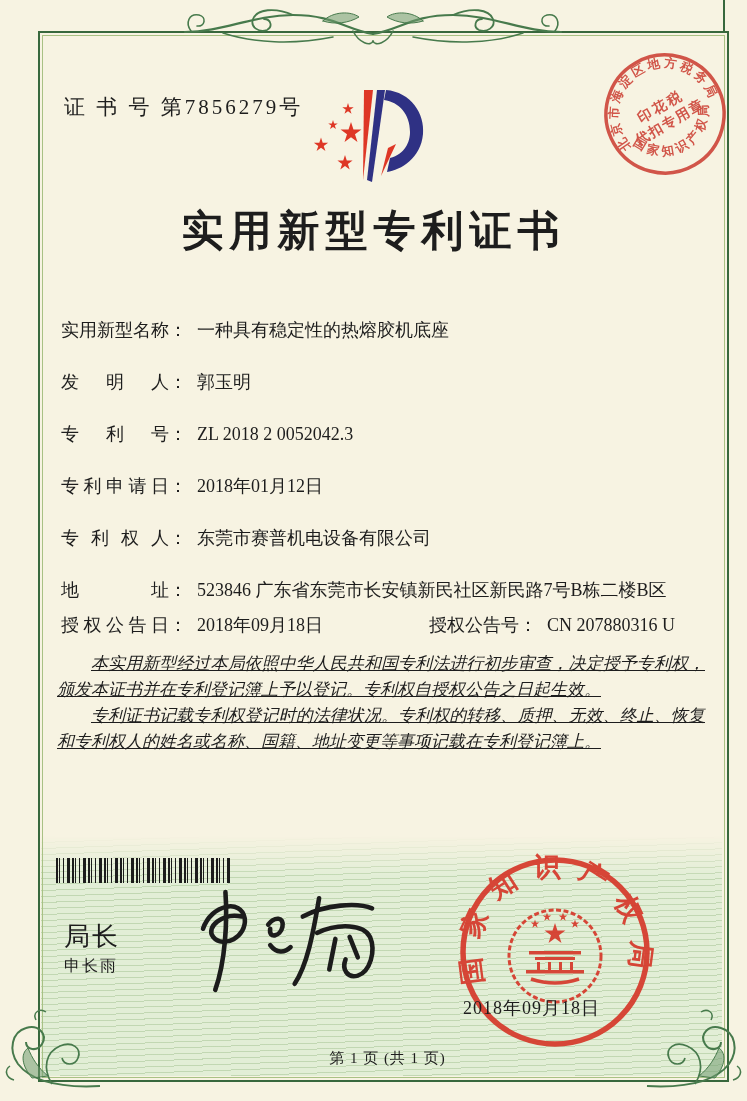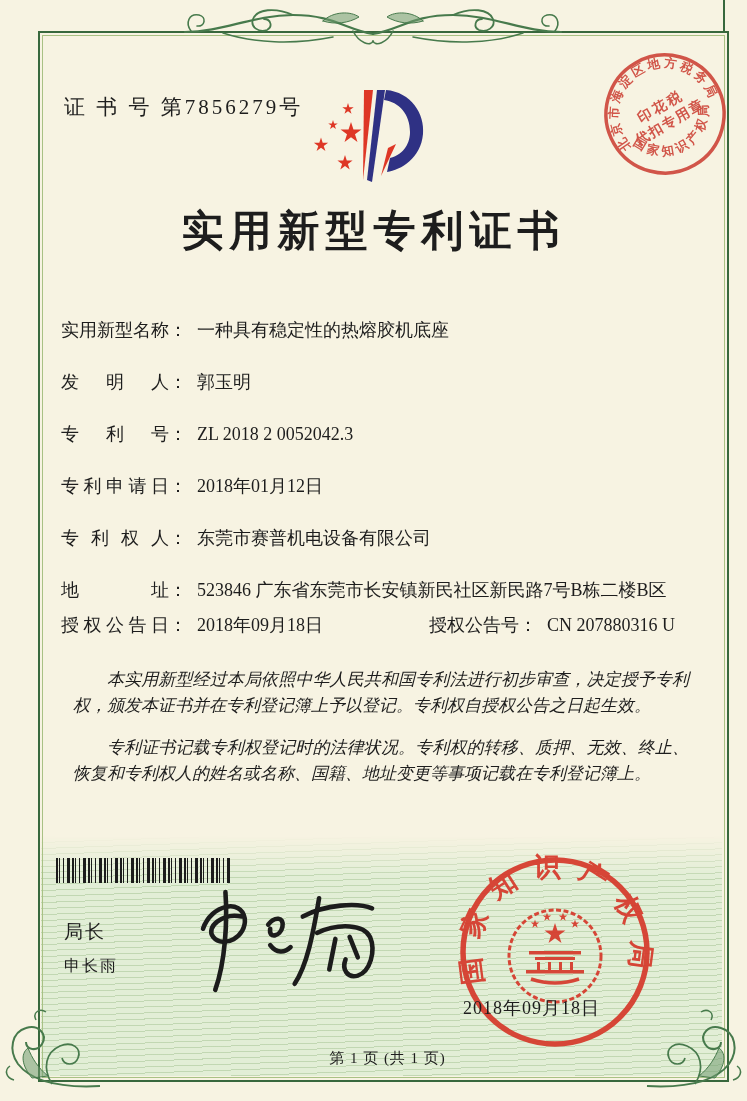--- a/index.html
+++ b/index.html
@@ -35,26 +35,26 @@
   .frow{position:relative;margin-bottom:25px;min-height:27px;}
   .flabel{display:inline-block;width:108px;text-align:justify;text-align-last:justify;vertical-align:top;}
   .fcolon{vertical-align:top;}
   .fvalue{display:inline-block;padding-left:10px;width:500px;vertical-align:top;line-height:25px;}
   .frow-addr{margin-bottom:8px;}
   .grant-right{position:absolute;left:368px;top:0;white-space:nowrap;}
   .grant-right .fvalue{width:auto;}
   
   .paras{position:absolute;left:57px;top:651px;width:648px;font-size:17px;line-height:26px;
          font-style:italic;text-align:justify;}
-  .paras p{margin:16px;text-indent:2em;}
+  .paras p{margin:0;text-indent:2em;text-decoration:underline;}
   
   .barcode{position:absolute;left:56px;top:858px;width:176px;height:25px;
     background:repeating-linear-gradient(90deg,#1c1c1c 0 2px,transparent 2px 3px,#1c1c1c 3px 4px,
       transparent 4px 7px,#1c1c1c 7px 8px,transparent 8px 11px,#1c1c1c 11px 14px,transparent 14px 16px);}
-  .signer-role{position:absolute;left:64px;top:919px;font-size:19px;letter-spacing:2px;}
+  .signer-role{position:absolute;left:64px;top:919px;font-size:26px;letter-spacing:2px;}
   .signer-name{position:absolute;left:64px;top:956px;font-size:16px;letter-spacing:2px;}
   .signature{position:absolute;left:188px;top:886px;}
   .seal{position:absolute;left:455px;top:852px;opacity:.92;}
   .seal-date{position:absolute;left:463px;top:996px;font-size:18px;letter-spacing:1px;z-index:3;}
   .footer{position:absolute;left:0;top:1049px;width:100%;text-align:center;font-size:15px;letter-spacing:1px;padding-left:14px;}
 </style>
 </head>
 <body>
 
 <div class="page">

